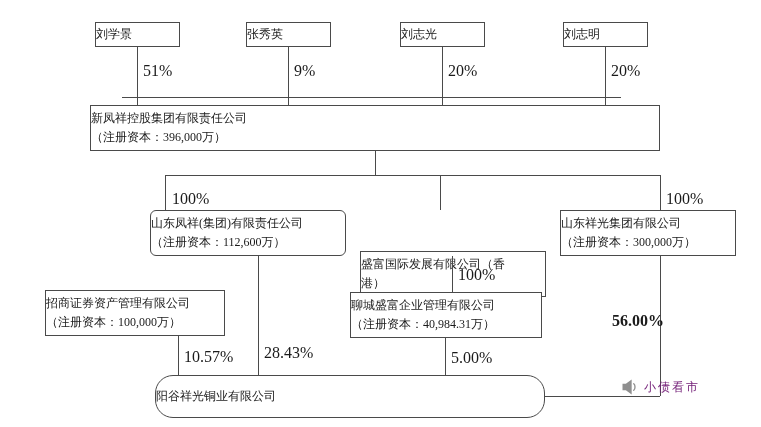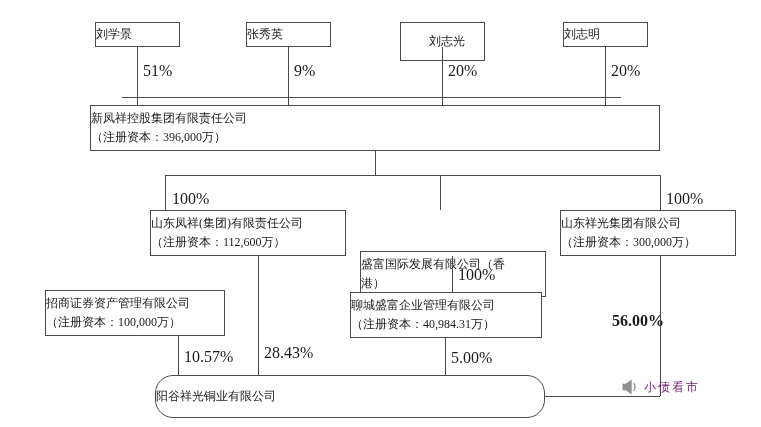--- a/index.html
+++ b/index.html
@@ -49,21 +49,21 @@
 <body>
 
 <div class="canvas">
 
   <div class="box" style="left:95px;  top:22px; width:85px; height:25px;">
     <span>刘学景</span>
   </div>
   <div class="box" style="left:246px; top:22px; width:85px; height:25px;">
     <span>张秀英</span>
   </div>
-  <div class="box" style="left:400px; top:22px; width:85px; height:39px;padding-left:28px;">
+  <div class="box" style="left:400px; top:22px; width:85px; height:25px;">
     <span>刘志光</span>
   </div>
   <div class="box" style="left:563px; top:22px; width:85px; height:25px;">
     <span>刘志明</span>
   </div>
 
   <div class="vline" style="left:137px; top:47px; height:58px;"></div>
   <div class="vline" style="left:288px; top:47px; height:58px;"></div>
   <div class="vline" style="left:442px; top:47px; height:58px;"></div>
   <div class="vline" style="left:605px; top:47px; height:58px;"></div>
@@ -81,21 +81,21 @@
 
   <div class="vline" style="left:375px; top:151px; height:24px;"></div>
   <div class="hline" style="left:165px; top:175px; width:495px;"></div>
   <div class="vline" style="left:165px; top:175px; height:35px;"></div>
   <div class="vline" style="left:440px; top:175px; height:35px;"></div>
   <div class="vline" style="left:660px; top:175px; height:35px;"></div>
 
   <div class="pct" style="left:172px; top:190px;">100%</div>
   <div class="pct" style="left:666px; top:190px;">100%</div>
 
-  <div class="box" style="left:150px; top:210px; width:196px; height:46px;">
+  <div class="box" style="left:150px; top:210px; width:196px; height:46px;border-radius:6px;">
     <span>山东凤祥(集团)有限责任公司</span>
     <span>（注册资本：112,600万）</span>
   </div>
   <div class="box" style="left:360px; top:204px; width:186px; height:46px;margin-top:47px;">
     <span>盛富国际发展有限公司（香</span>
     <span>港）</span>
   </div>
   <div class="box" style="left:560px; top:210px; width:176px; height:46px;">
     <span>山东祥光集团有限公司</span>
     <span>（注册资本：300,000万）</span>

